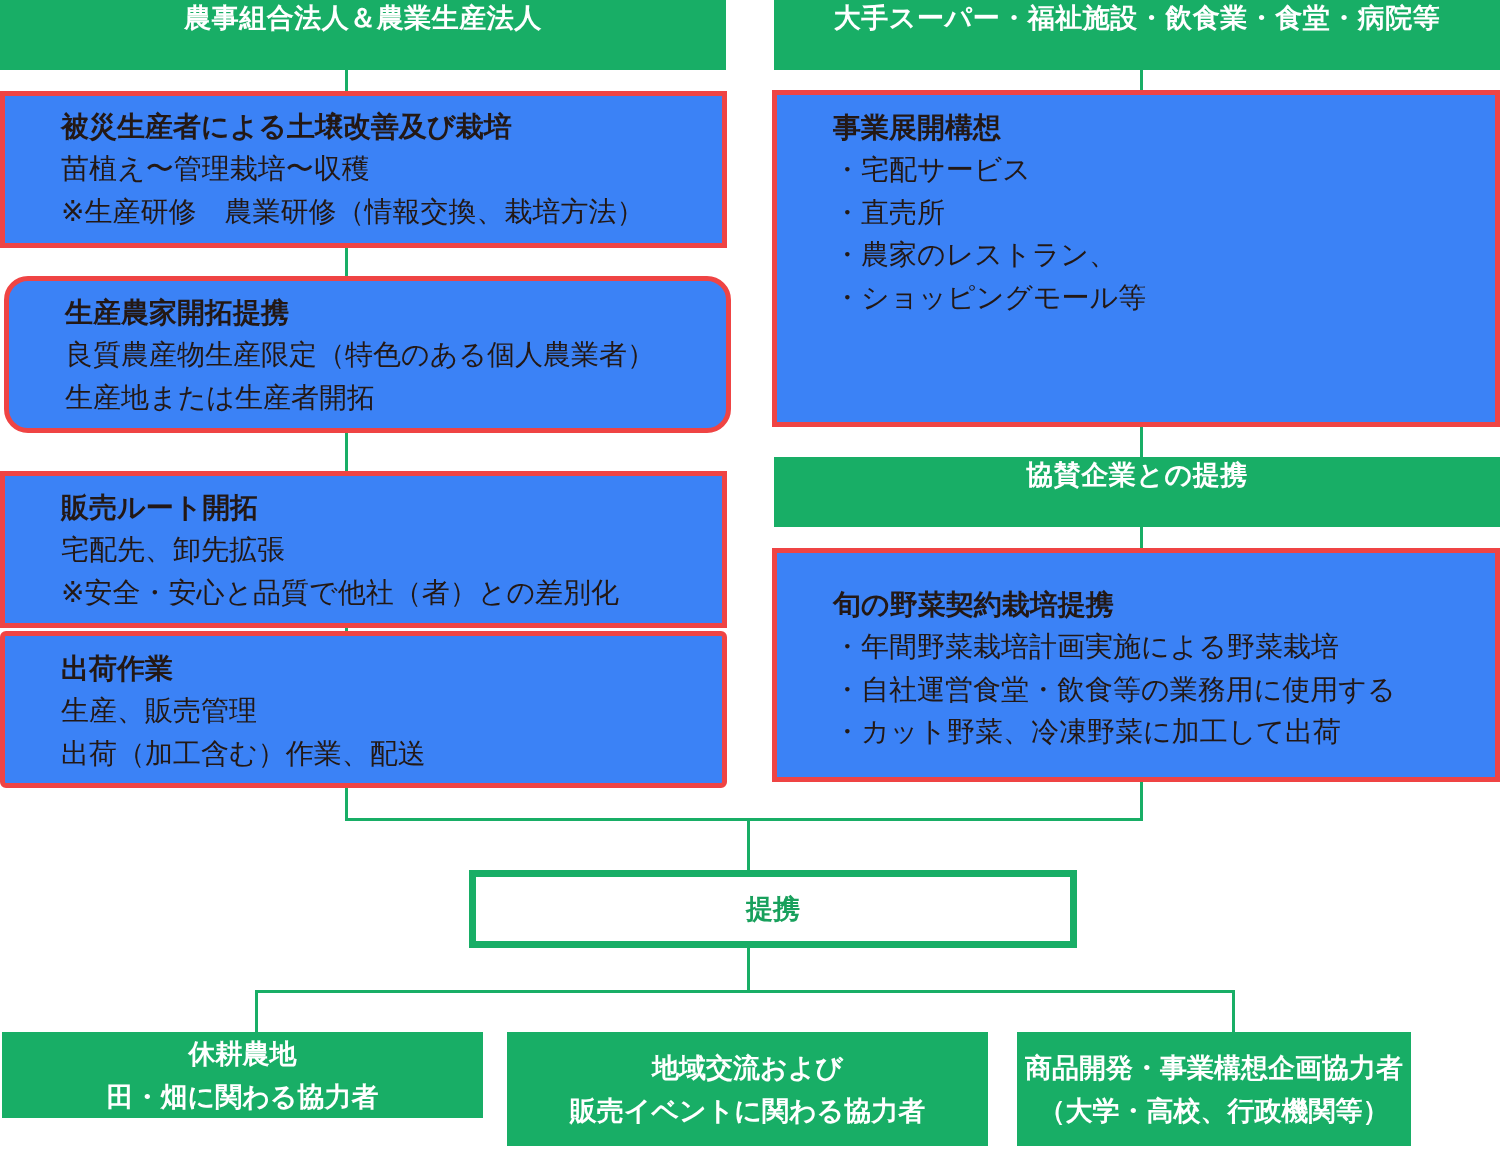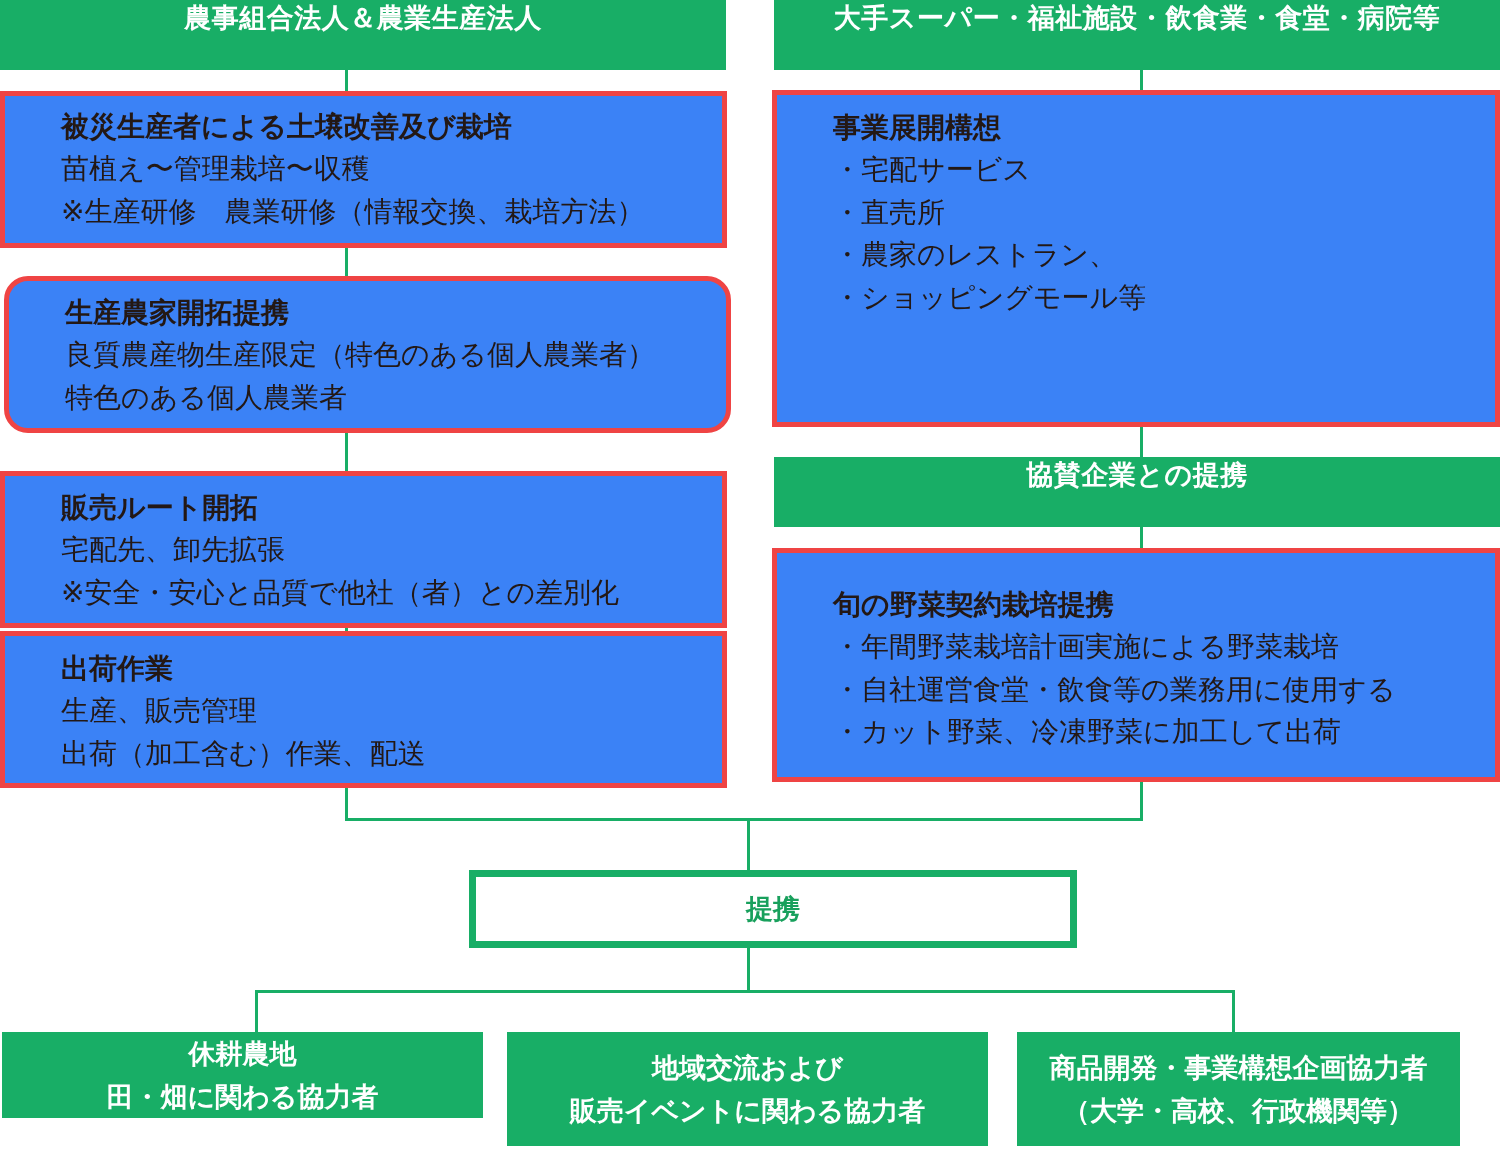--- a/index.html
+++ b/index.html
@@ -92,30 +92,30 @@
 
 <div class="abs box" style="left:0; top:91px; width:727px; height:157px; padding:10px 0 0 56px;">
   <div class="title">被災生産者による土壌改善及び栽培</div>
   <div class="line">苗植え〜管理栽培〜収穫</div>
   <div class="line">※生産研修　農業研修（情報交換、栽培方法）</div>
 </div>
 
 <div class="abs box" style="left:4px; top:276px; width:727px; height:157px; padding:11px 0 0 56px;border-radius:24px;">
   <div class="title">生産農家開拓提携</div>
   <div class="line">良質農産物生産限定（特色のある個人農業者）</div>
-  <div class="line">特色のある個人農業者</div>
+  <div class="line">生産地または生産者開拓</div>
 </div>
 
 <div class="abs box" style="left:0; top:455px; width:727px; height:157px; padding:11px 0 0 56px;margin-top:16px;">
   <div class="title">販売ルート開拓</div>
   <div class="line">宅配先、卸先拡張</div>
   <div class="line">※安全・安心と品質で他社（者）との差別化</div>
 </div>
 
-<div class="abs box" style="left:0; top:631px; width:727px; height:157px; padding:12px 0 0 56px;">
+<div class="abs box" style="left:0; top:631px; width:727px; height:157px; padding:12px 0 0 56px;border-radius:6px;">
   <div class="title">出荷作業</div>
   <div class="line">生産、販売管理</div>
   <div class="line">出荷（加工含む）作業、配送</div>
 </div>
 
 <div class="abs green-head" style="left:774px; top:0; width:726px; height:70px;">
   <span>大手スーパー・福祉施設・飲食業・食堂・病院等</span>
 </div>
 
 <div class="abs box" style="left:772px; top:90px; width:728px; height:337px; padding:12px 0 0 56px;">
@@ -144,16 +144,16 @@
 <div class="abs bottom-box" style="left:2px; top:1032px; width:481px; height:86px;">
   <div>休耕農地</div>
   <div>田・畑に関わる協力者</div>
 </div>
 
 <div class="abs bottom-box" style="left:507px; top:1032px; width:481px; height:114px;">
   <div>地域交流および</div>
   <div>販売イベントに関わる協力者</div>
 </div>
 
-<div class="abs bottom-box" style="left:1017px; top:1032px; width:443px; height:114px;">
+<div class="abs bottom-box" style="left:1017px; top:1032px; width:394px; height:114px;">
   <div>商品開発・事業構想企画協力者</div>
   <div>（大学・高校、行政機関等）</div>
 </div>
 
 </body></html>

